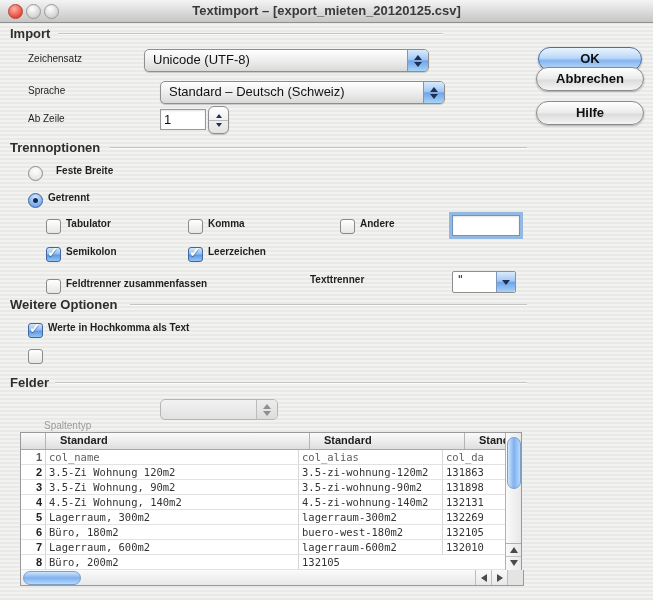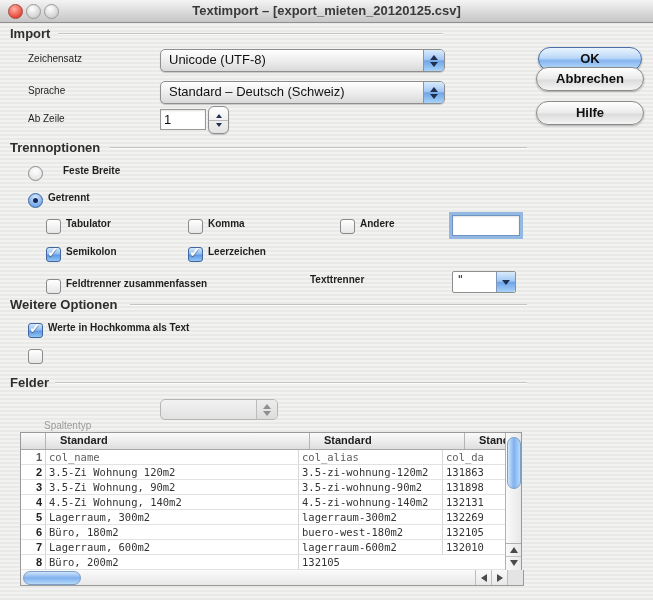--- a/index.html
+++ b/index.html
@@ -116,21 +116,21 @@
     <div class="light red"></div>
     <div class="light grey1"></div>
     <div class="light grey2"></div>
     <div class="title">Textimport – [export_mieten_20120125.csv]</div>
   </div>
 
   <div class="sec-label" style="left:10px; top:26px;">Import</div>
   <div class="sec-line" style="left:58px; top:33px; width:385px;"></div>
 
   <div class="lbl" style="left:28px; top:53px;">Zeichensatz</div>
-  <div class="popup" style="left:160px; top:49px; width:283px;">
+  <div class="popup" style="left:144px; top:49px; width:283px;">
     <div class="ptxt">Unicode (UTF-8)</div>
     <div class="pcap">
         <div class="tri-up"></div>
         <div class="tri-dn"></div>
       </div>
   </div>
 
   <div class="lbl" style="left:28px; top:85px;">Sprache</div>
   <div class="popup" style="left:160px; top:81px; width:283px;">
     <div class="ptxt">Standard – Deutsch (Schweiz)</div>
@@ -145,21 +145,21 @@
   <div class="stepper" style="left:208px; top:106px;">
     <div class="tri-up"></div>
     <div class="sep"></div>
     <div class="tri-dn"></div>
   </div>
 
   <div class="sec-label" style="left:10px; top:140px;">Trennoptionen</div>
   <div class="sec-line" style="left:110px; top:147px; width:417px;"></div>
 
   <div class="rd" style="left:28px; top:166px;"></div>
-  <div class="lbl" style="left:63px; top:165px; font-weight:bold;">Feste Breite</div>
+  <div class="lbl" style="left:56px; top:165px; font-weight:bold;">Feste Breite</div>
 
   <div class="rd on" style="left:28px; top:193px;"></div>
   <div class="lbl" style="left:48px; top:192px; font-weight:bold;">Getrennt</div>
 
   <div class="cb" style="left:46px; top:219px;"></div>
   <div class="lbl" style="left:66px; top:218px; font-weight:bold;">Tabulator</div>
 
   <div class="cb" style="left:188px; top:219px;"></div>
   <div class="lbl" style="left:208px; top:218px; font-weight:bold;">Komma</div>
 

